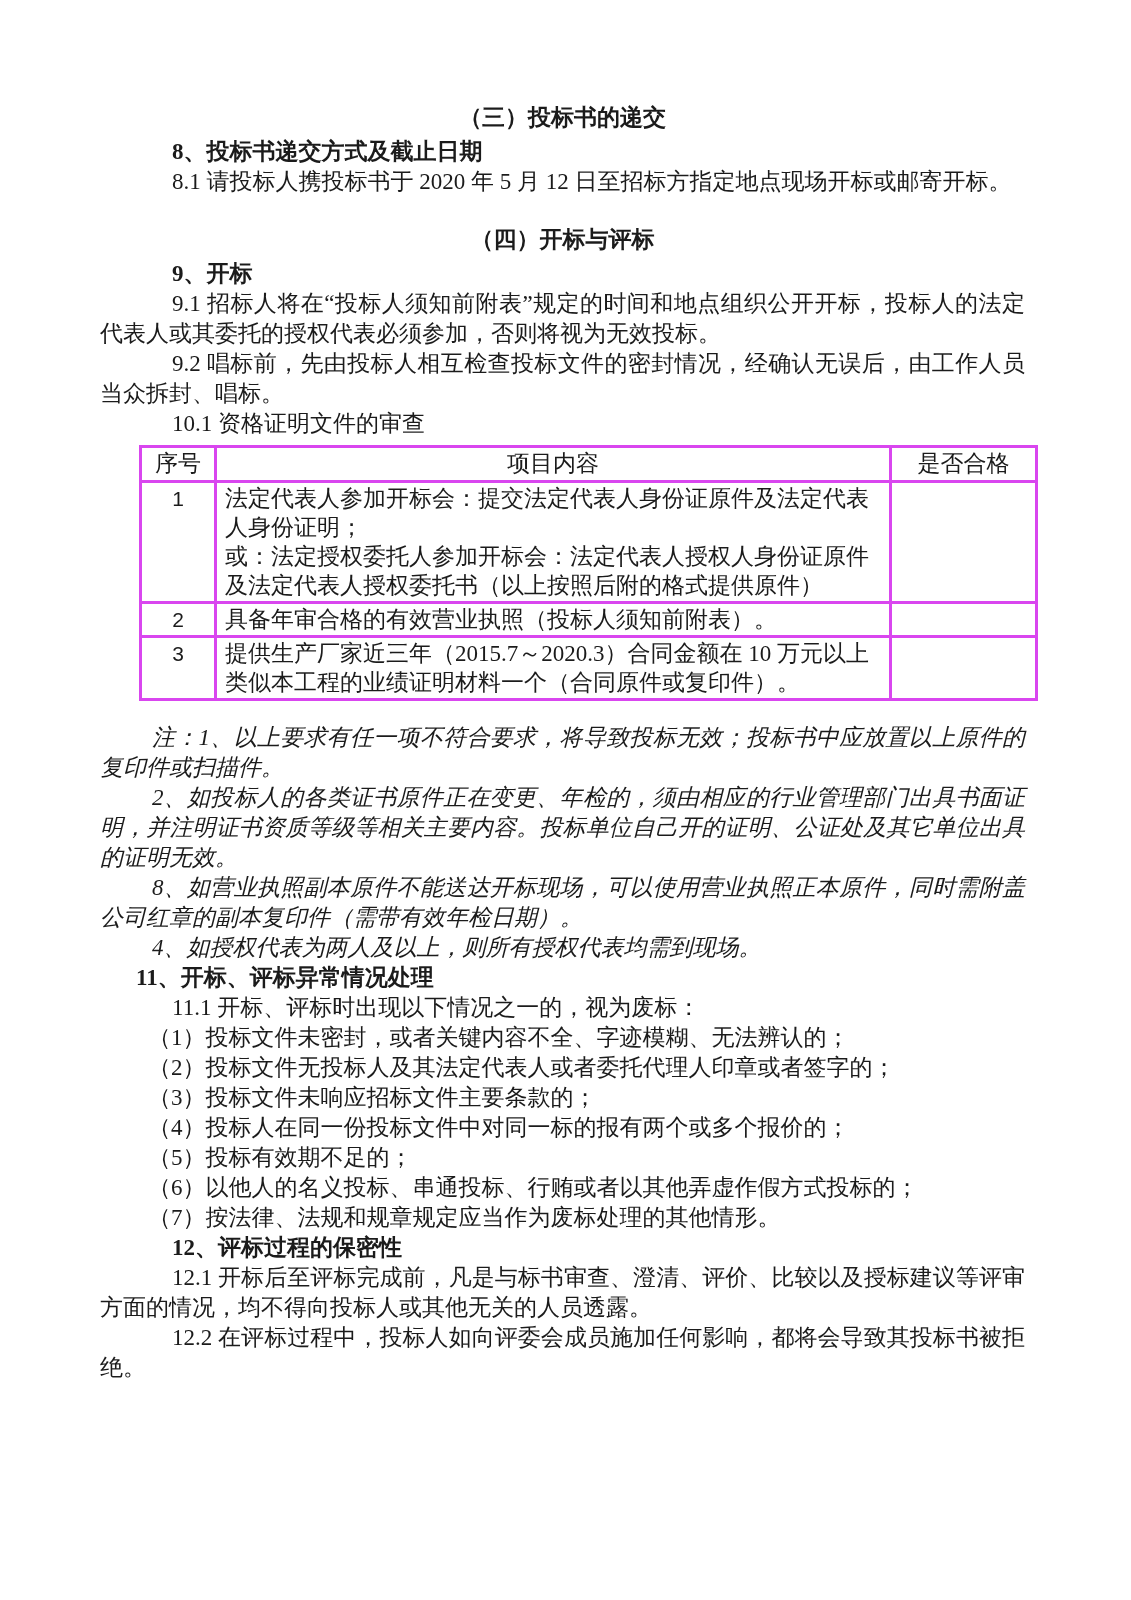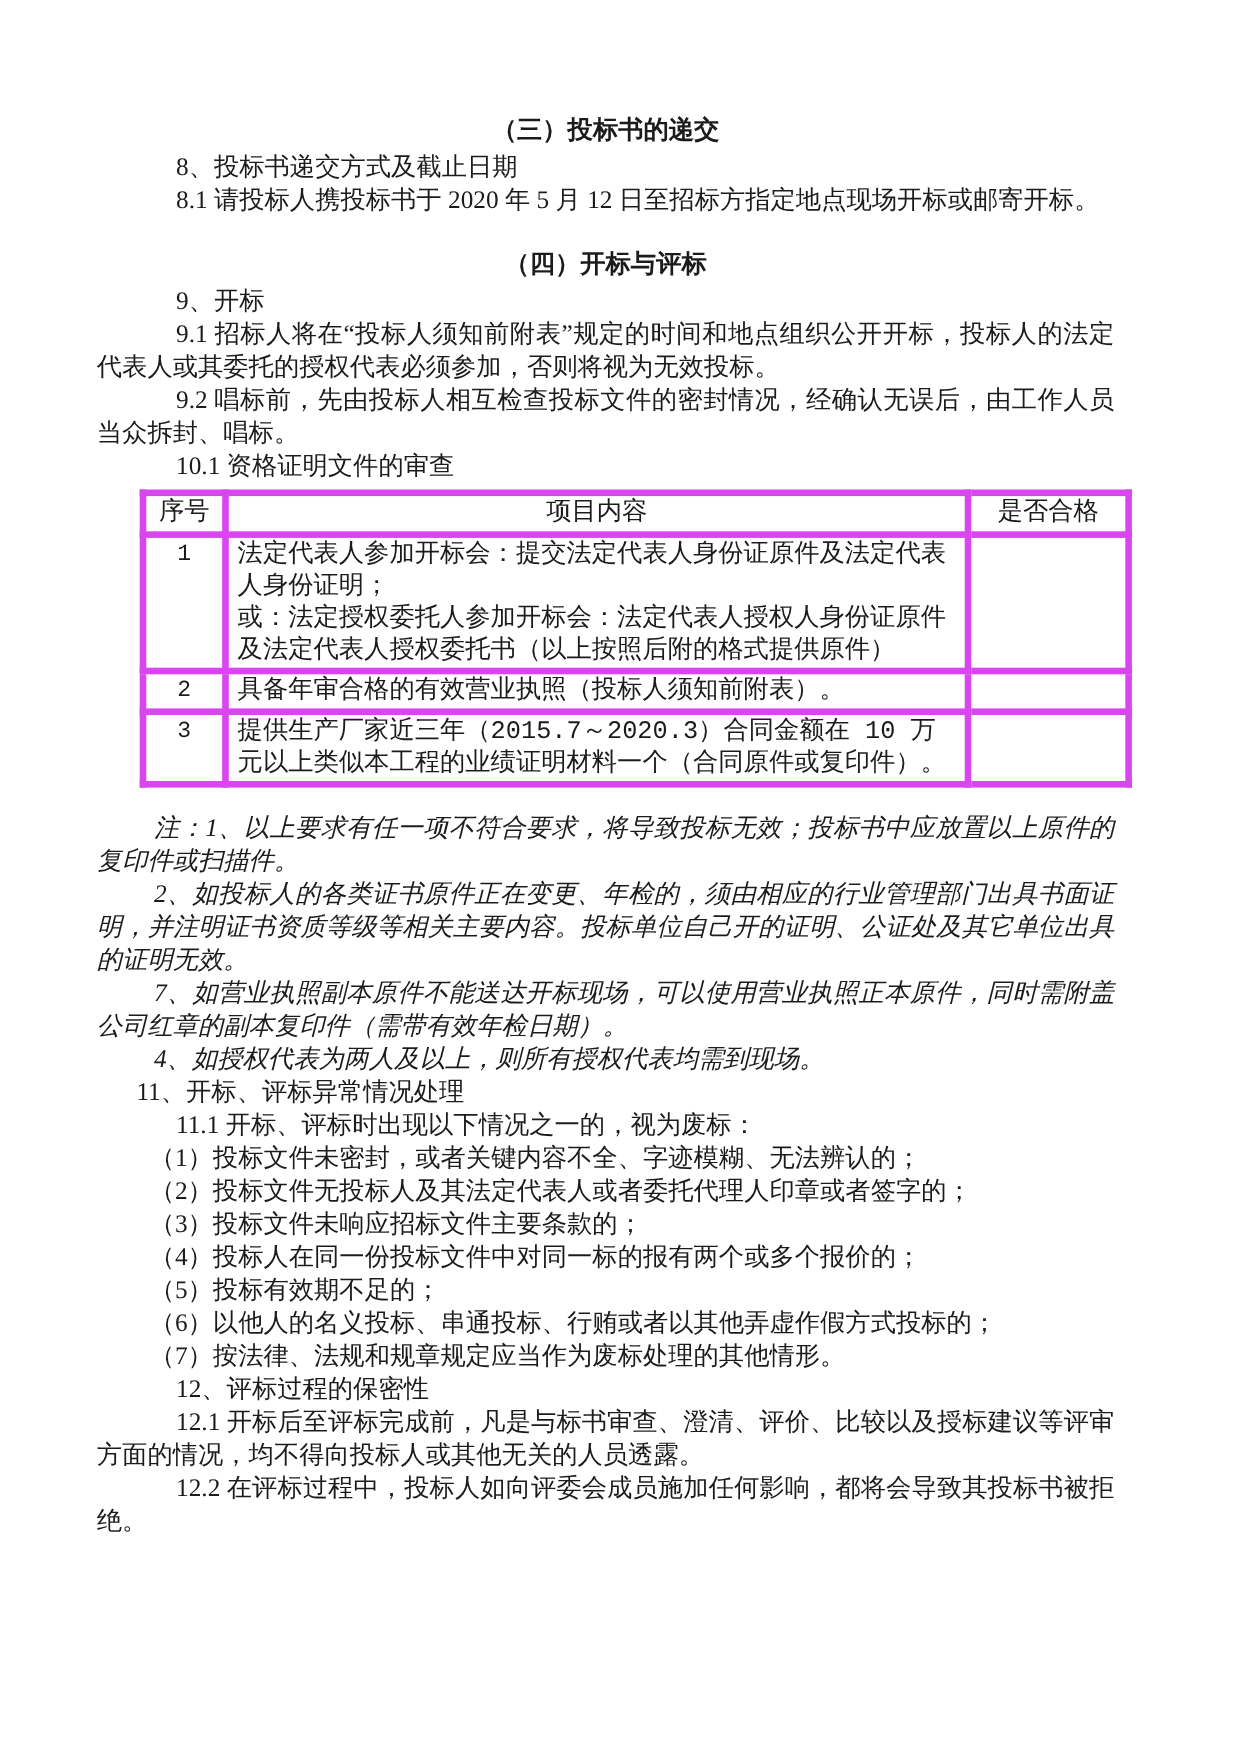--- a/index.html
+++ b/index.html
@@ -5,45 +5,44 @@
   html,body { margin:0; padding:0; background:#ffffff; }
   .page {
     position:relative;
     width:1131px; height:1600px;
     background:#ffffff;
     font-family:"Liberation Serif","DejaVu Serif",serif;
     color:#1b1b1b;
     overflow:hidden;
   }
   .content {
-    position:absolute; left:88px; top:103px; width:925px;
+    position:absolute; left:100px; top:103px; width:925px;
     font-size:23px; line-height:30px; text-align:justify;
   }
   .content p { margin:0; text-indent:72px; }
   .doc-title {
     text-align:center; font-weight:bold; text-indent:0 !important;
     margin-bottom:4px !important;
   }
-  .h-bold { font-weight:normal; }
+  .h-bold { font-weight:bold; }
   .h11 { text-indent:36px !important; }
   .list-item { text-indent:48px !important; }
   .note { text-indent:52px !important;font-style:italic; }
   .spacer-lg { height:28px; }
   .spacer-md { height:22px; }
   table.qual {
     border-collapse:collapse; table-layout:fixed;
     width:896px; margin:6px 0 0 39px;
     font-size:23px;
   }
   table.qual td, table.qual th {
-    border:6px solid #d946ef;
+    border:3px solid #d946ef;
     padding:1px 8px;
     vertical-align:top;
     line-height:29px;
-    font-family:Liberation Mono, monospace;
   }
   table.qual th { font-weight:normal; text-align:center; height:30px; }
   .col-no { width:75px; }
   .col-content { width:675px; }
   .col-qualified { width:146px; }
   td.no-cell {
     text-align:center;
     font-family:"Liberation Sans","DejaVu Sans",sans-serif;
     font-size:21px;
   }
@@ -107,21 +106,21 @@
           </td>
           <td class="qualified-cell"></td>
         </tr>
       </tbody>
     </table>
 
     <div class="spacer-md"></div>
 
     <p class="note">注：1、以上要求有任一项不符合要求，将导致投标无效；投标书中应放置以上原件的复印件或扫描件。</p>
     <p class="note">2、如投标人的各类证书原件正在变更、年检的，须由相应的行业管理部门出具书面证明，并注明证书资质等级等相关主要内容。投标单位自己开的证明、公证处及其它单位出具的证明无效。</p>
-    <p class="note">7、如营业执照副本原件不能送达开标现场，可以使用营业执照正本原件，同时需附盖公司红章的副本复印件（需带有效年检日期）。</p>
+    <p class="note">8、如营业执照副本原件不能送达开标现场，可以使用营业执照正本原件，同时需附盖公司红章的副本复印件（需带有效年检日期）。</p>
     <p class="note">4、如授权代表为两人及以上，则所有授权代表均需到现场。</p>
 
     <p class="h-bold h11">11、开标、评标异常情况处理</p>
     <p>11.1 开标、评标时出现以下情况之一的，视为废标：</p>
 
     <p class="list-item">（1）投标文件未密封，或者关键内容不全、字迹模糊、无法辨认的；</p>
     <p class="list-item">（2）投标文件无投标人及其法定代表人或者委托代理人印章或者签字的；</p>
     <p class="list-item">（3）投标文件未响应招标文件主要条款的；</p>
     <p class="list-item">（4）投标人在同一份投标文件中对同一标的报有两个或多个报价的；</p>
     <p class="list-item">（5）投标有效期不足的；</p>

